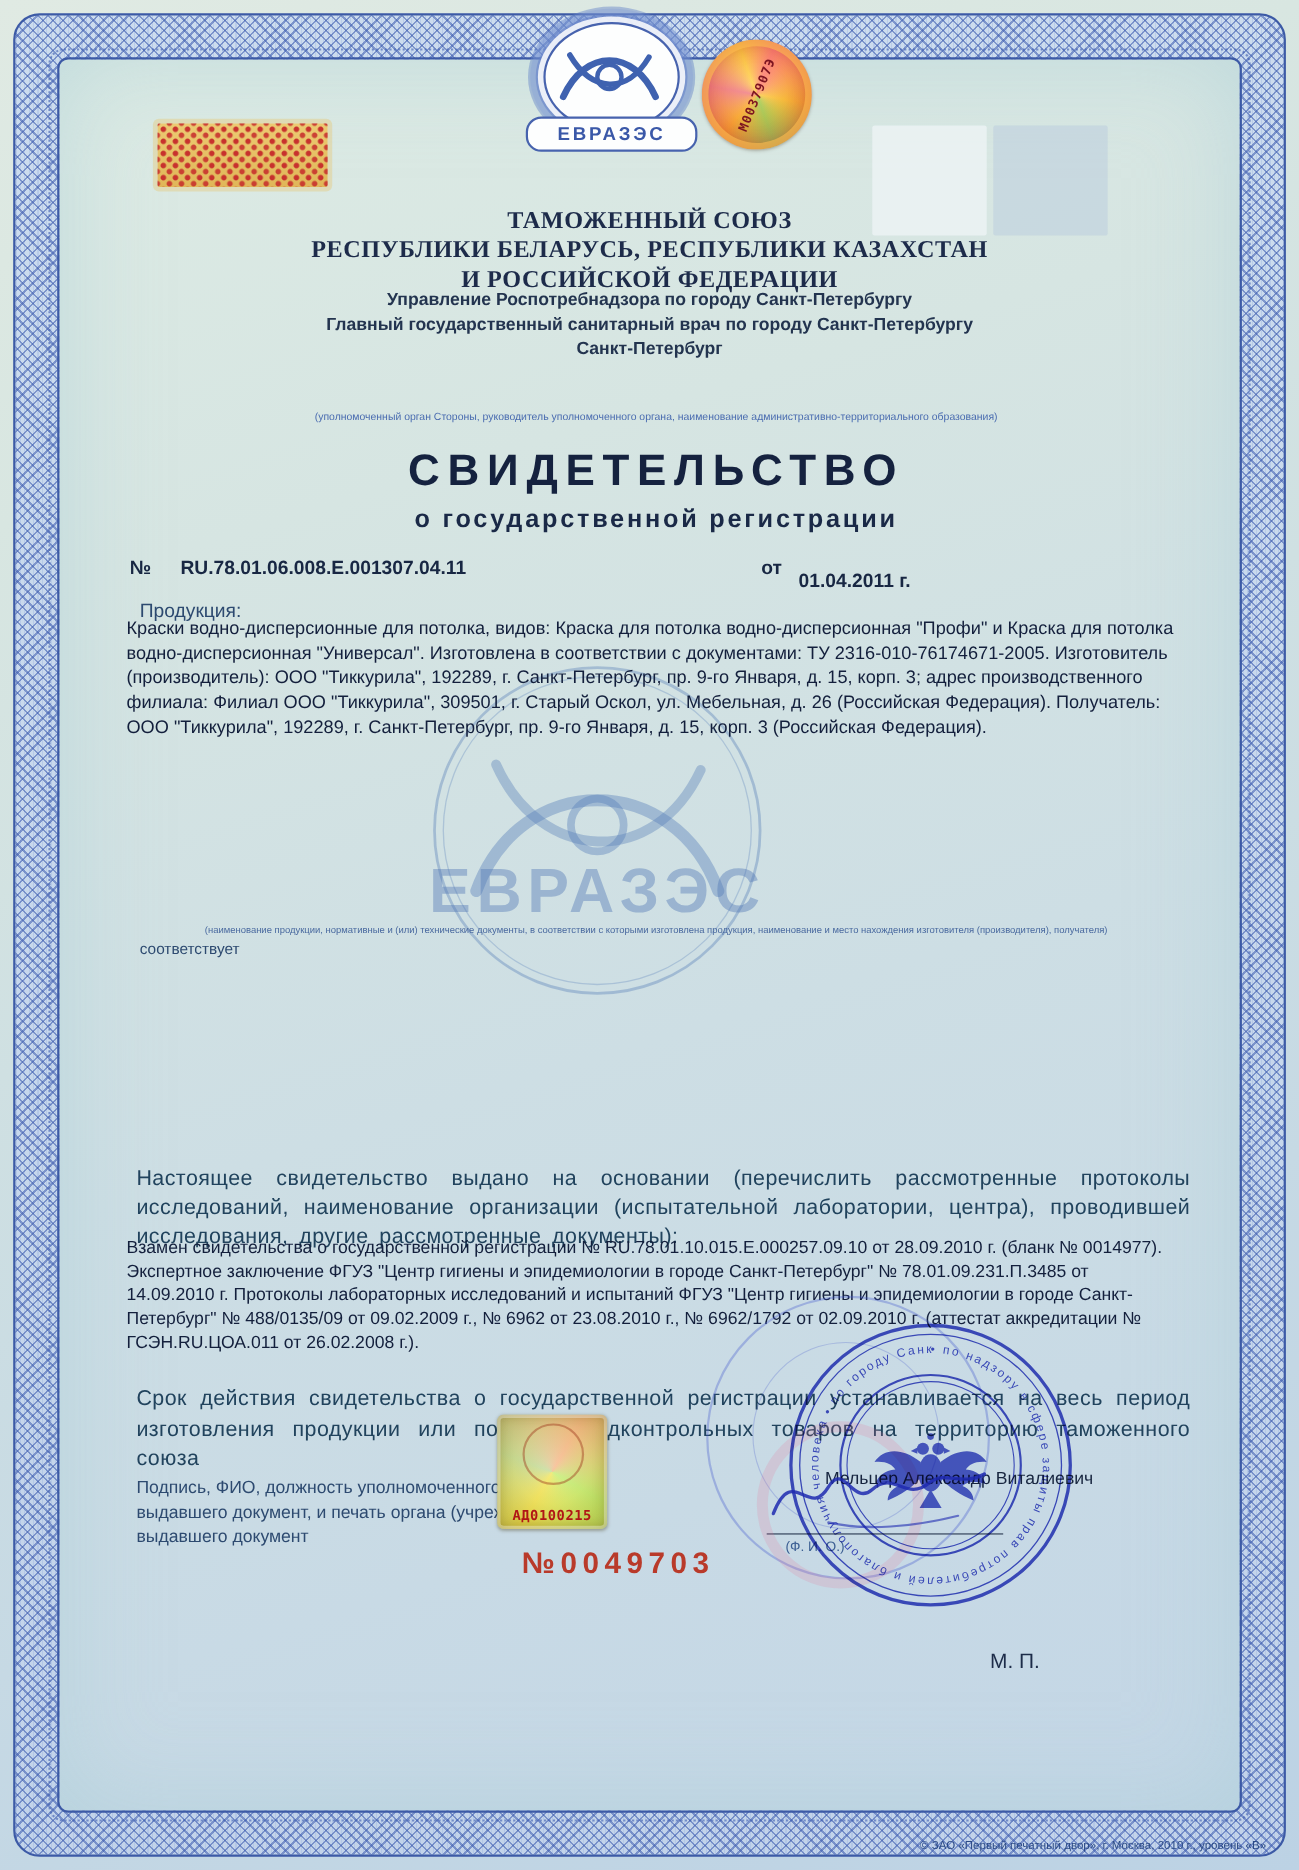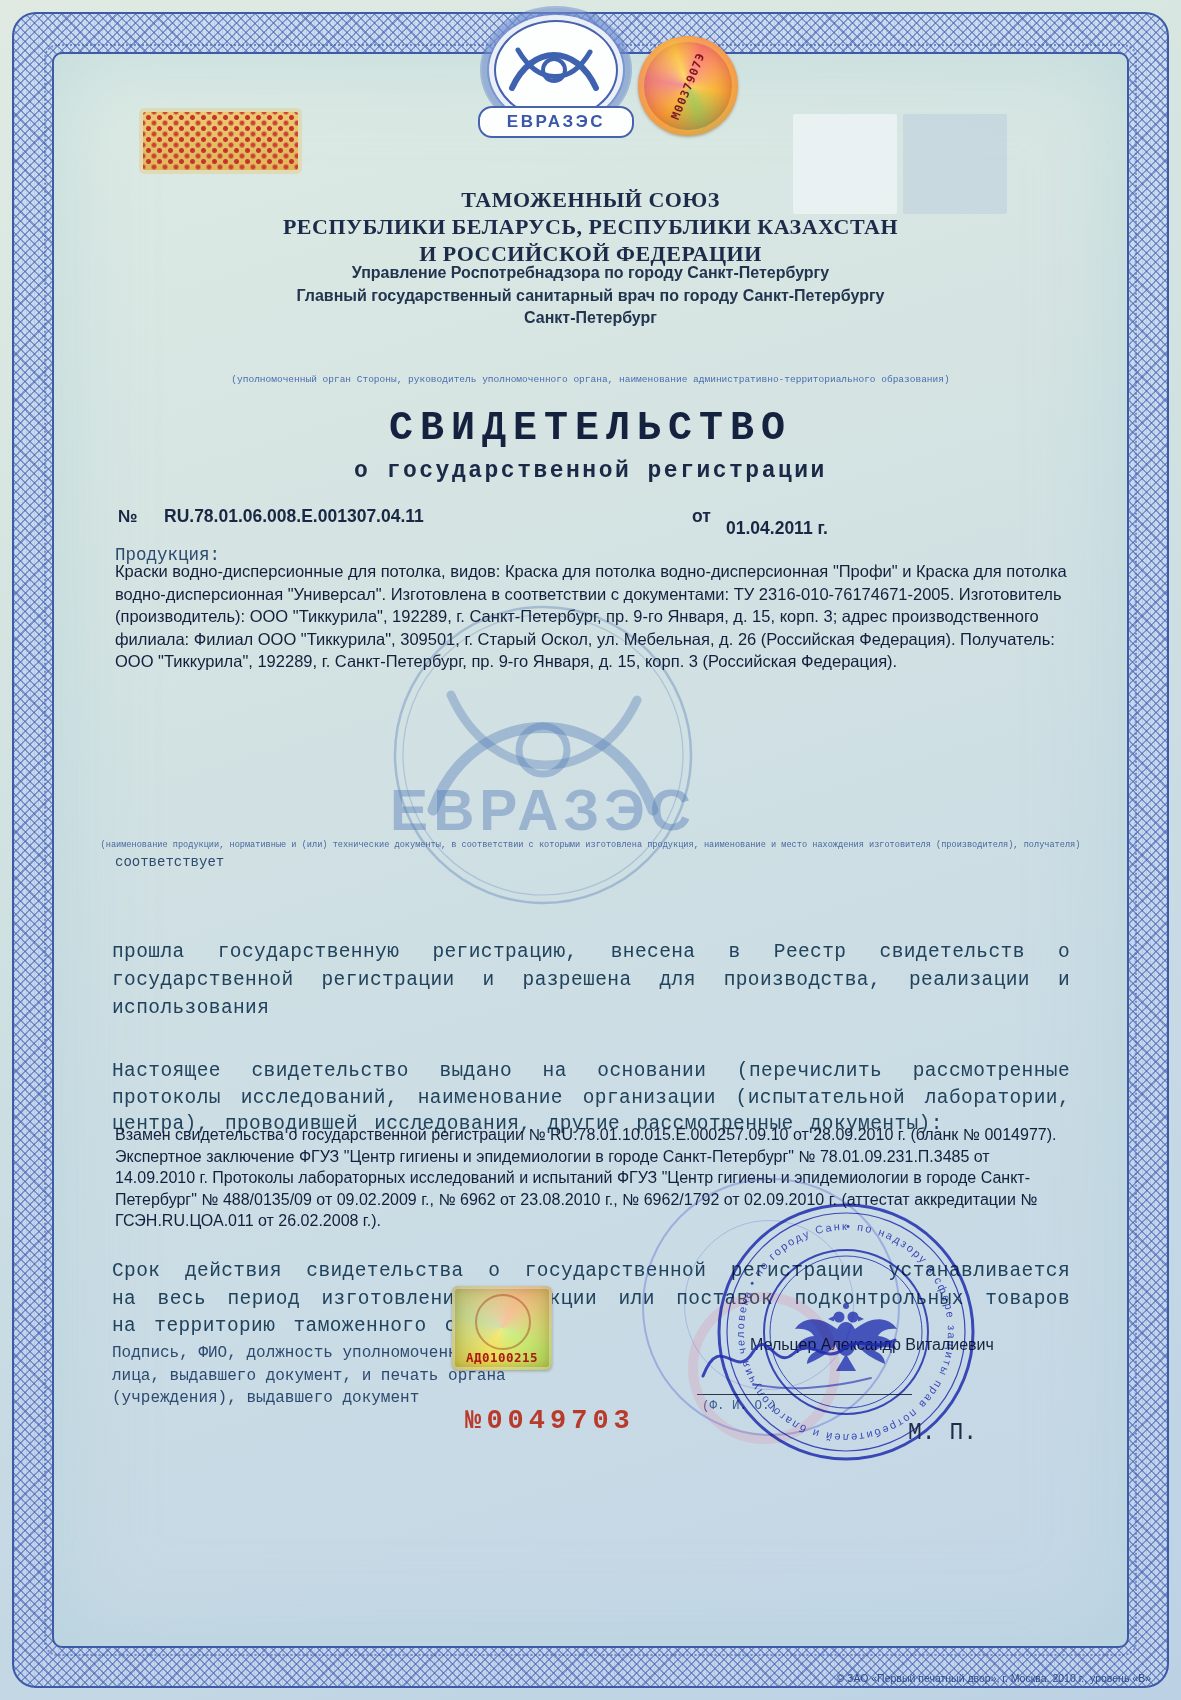--- a/index.html
+++ b/index.html
@@ -1,20 +1,20 @@
 <!DOCTYPE html>
 <html><head>
 <meta charset="utf-8">
 <style>
   html,body{margin:0;padding:0;background:#e9edeb;}
   .page{position:relative;width:1181px;height:1700px;overflow:hidden;
     background:linear-gradient(158deg,#e0eae3 0%,#d8e6e1 22%,#cfe0e2 45%,#c6d9e4 70%,#bcd2e4 100%);
     font-family:"Liberation Serif",serif;}
   .abs{position:absolute;}
-  .ser{font-family:Liberation Mono, monospace;}
+  .ser{font-family:Liberation Sans, sans-serif;padding-left:12px;}
 
   
   .frame{position:absolute;inset:12px;border-radius:24px;border:2px solid #3c5aa6;z-index:1;
     background:
       repeating-linear-gradient(45deg, rgba(64,94,176,.55) 0 1.5px, transparent 1.5px 6.5px),
       repeating-linear-gradient(-45deg, rgba(64,94,176,.55) 0 1.5px, transparent 1.5px 6.5px),
       repeating-linear-gradient(90deg, rgba(150,175,225,.35) 0 1px, transparent 1px 4px),
       linear-gradient(180deg,#ccdcee,#c2d3ea);}
   .frame-mid{position:absolute;inset:44px;border-radius:14px;border:2px dotted rgba(70,100,180,.65);z-index:1;}
   .frame-inner{position:absolute;inset:52px;border-radius:10px;border:2px solid #3c5aa6;z-index:1;
@@ -43,21 +43,21 @@
     font-family:"Liberation Sans",sans-serif;font-weight:bold;font-size:17px;letter-spacing:2.5px;color:#3a58a8;}
 
   
   .holo-top{left:638px;top:36px;width:100px;height:100px;border-radius:50%;z-index:7;
     background:
       conic-gradient(from 20deg, rgba(255,60,170,.45), rgba(255,220,60,.1) 80deg, rgba(60,220,120,.4) 140deg, rgba(255,120,40,.2) 200deg, rgba(230,60,200,.45) 260deg, rgba(255,200,60,.3) 320deg, rgba(255,60,170,.45)),
       radial-gradient(circle at 45% 40%, #ffe07a 0%, #f6b63c 40%, #e8762b 75%, #d2571f 100%);
     box-shadow:inset 0 0 0 6px rgba(255,190,80,.6),inset 0 0 18px rgba(150,30,60,.4),0 1px 3px rgba(60,40,20,.35);}
   .holo-top-code{position:absolute;left:50%;top:50%;transform:translate(-50%,-50%) rotate(-68deg);
     font-family:"DejaVu Sans Mono",monospace;font-size:11.5px;font-weight:bold;color:#7d1520;letter-spacing:1px;white-space:nowrap;}
-  .holo-bottom{left:452px;top:1286px;width:100px;height:84px;z-index:8;border-radius:6px;
+  .holo-bottom{left:452px;top:1286px;width:100px;height:104px;z-index:8;border-radius:6px;
     background:
       conic-gradient(from 30deg, rgba(255,120,200,.35), rgba(120,255,160,.3) 90deg, rgba(255,230,90,.25) 180deg, rgba(120,200,255,.3) 260deg, rgba(255,120,200,.35)),
       radial-gradient(circle at 50% 45%, #f6ef8e 0%, #e8dd5e 45%, #cfc23e 75%, #b8ab32 100%);
     box-shadow:inset 0 0 0 3px rgba(255,255,255,.35),inset 0 0 12px rgba(120,100,20,.5),0 1px 3px rgba(60,50,10,.35);}
   .holo-bottom-ring{position:absolute;left:23px;top:8px;width:52px;height:52px;border-radius:50%;border:2px solid rgba(160,60,30,.45);}
   .holo-bottom-code{position:absolute;left:0;right:0;bottom:5px;text-align:center;
     font-family:"DejaVu Sans Mono",monospace;font-size:12.5px;font-weight:bold;color:#b01616;letter-spacing:.5px;}
 
   
   .union{left:0;right:0;top:186px;text-align:center;z-index:4;}
@@ -88,21 +88,21 @@
   .ghost{left:642px;top:1178px;width:254px;height:254px;border-radius:50%;border:2.5px solid rgba(65,85,205,.33);z-index:5;}
   .ghost-in{position:absolute;left:40px;top:40px;width:168px;height:168px;border-radius:50%;border:1.5px solid rgba(65,85,205,.25);}
   .pink-ghost{left:688px;top:1292px;width:132px;height:132px;border-radius:50%;border:10px solid rgba(232,110,150,.18);z-index:5;}
   .signature{left:695px;top:1320px;width:210px;height:80px;z-index:7;}
 
   .sign-cap{left:112px;top:1342px;width:400px;font-size:16px;line-height:22.5px;color:#2d4a70;z-index:3;}
   .serial{left:385px;top:1406px;width:330px;text-align:center;font-size:27px;font-weight:bold;letter-spacing:5px;color:#b93a2a;z-index:5;}
   .signer{left:710px;top:1336px;font-family:"Liberation Sans",sans-serif;font-size:16px;color:#17253f;z-index:5;white-space:nowrap;margin-left:40px;}
   .signer-rule{left:697px;top:1394px;width:215px;border-top:1.5px solid #27364f;z-index:5;}
   .signer-cap{left:702px;top:1399px;font-size:12.5px;color:#3c5f93;z-index:5;white-space:nowrap;}
-  .mp{left:888px;top:1420px;font-size:23px;color:#1d2c49;z-index:7;white-space:nowrap;margin-left:20px;}
+  .mp{left:888px;top:1500px;font-size:19px;color:#1d2c49;z-index:7;white-space:nowrap;}
 
   .footer{left:400px;right:30px;top:1672px;text-align:right;
     font-family:"Liberation Sans",sans-serif;font-size:10.5px;color:#2c4b86;z-index:4;white-space:nowrap;margin-left:31px;}
 </style>
 </head>
 <body>
 
 <div class="page">
 
   <div class="frame"></div>
@@ -160,21 +160,20 @@
       <circle cx="220" cy="170" r="140" fill="none" stroke="rgba(86,125,185,.3)" stroke-width="1.2"></circle>
       <path d="M110,225 C150,115 290,115 330,225" fill="none" stroke="rgba(86,125,185,.4)" stroke-width="11" stroke-linecap="round"></path>
       <path d="M128,110 C168,200 272,205 314,115" fill="none" stroke="rgba(86,125,185,.38)" stroke-width="9" stroke-linecap="round"></path>
       <circle cx="220" cy="165" r="24" fill="none" stroke="rgba(86,125,185,.4)" stroke-width="7"></circle>
     </svg>
     <div class="wm-text">ЕВРАЗЭС</div>
   </div>
 
   <div class="abs form-label ser" style="left:115px;top:854px;font-size:14px;">соответствует</div>
 
-  <div class="abs form-par ser" style="left:112px;top:938px;width:958px;">прошла государственную регистрацию, внесена в Реестр свидетельств о государственной регистрации и разрешена для производства, реализации и использования</div>
 
   <div class="abs form-par ser" style="left:112px;top:1058px;width:958px;line-height:26.5px;word-spacing:4px;">Настоящее свидетельство выдано на основании (перечислить рассмотренные протоколы исследований, наименование организации (испытательной лаборатории, центра), проводившей исследования, другие рассмотренные документы):</div>
   <div class="abs answer" style="left:115px;top:1124px;width:958px;font-size:16px;line-height:21.5px;">Взамен свидетельства о государственной регистрации № RU.78.01.10.015.Е.000257.09.10 от 28.09.2010 г. (бланк № 0014977). Экспертное заключение ФГУЗ "Центр гигиены и эпидемиологии в городе Санкт-Петербург" № 78.01.09.231.П.3485 от 14.09.2010 г. Протоколы лабораторных исследований и испытаний ФГУЗ "Центр гигиены и эпидемиологии в городе Санкт-Петербург" № 488/0135/09 от 09.02.2009 г., № 6962 от 23.08.2010 г., № 6962/1792 от 02.09.2010 г. (аттестат аккредитации № ГСЭН.RU.ЦОА.011 от 26.02.2008 г.).</div>
 
   <div class="abs form-par ser" style="left:112px;top:1258px;width:958px;line-height:27.5px;">Срок действия свидетельства о государственной регистрации устанавливается на весь период изготовления продукции или поставок подконтрольных товаров на территорию таможенного союза</div>
 
   <div class="abs sign-cap ser">Подпись, ФИО, должность уполномоченного лица, выдавшего документ, и печать органа (учреждения), выдавшего документ</div>
 
   <div class="abs holo-bottom">
     <div class="holo-bottom-ring"></div>

